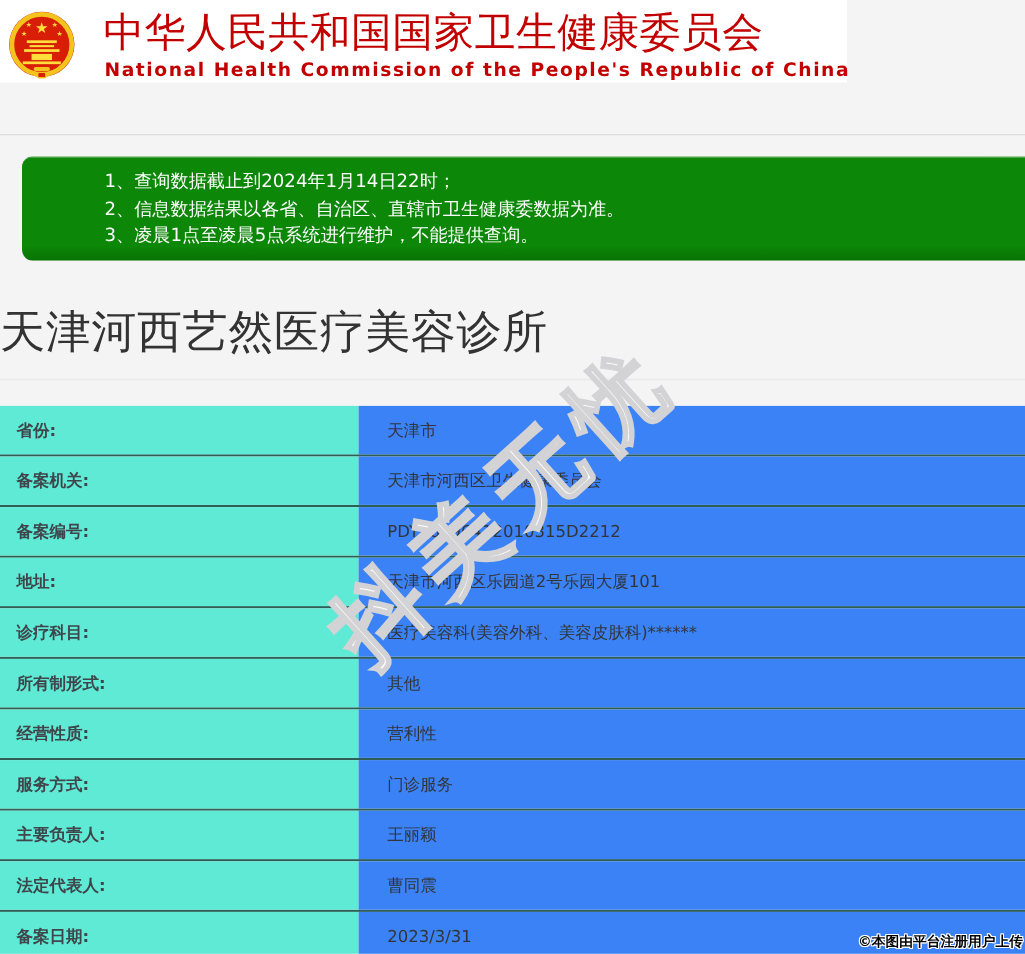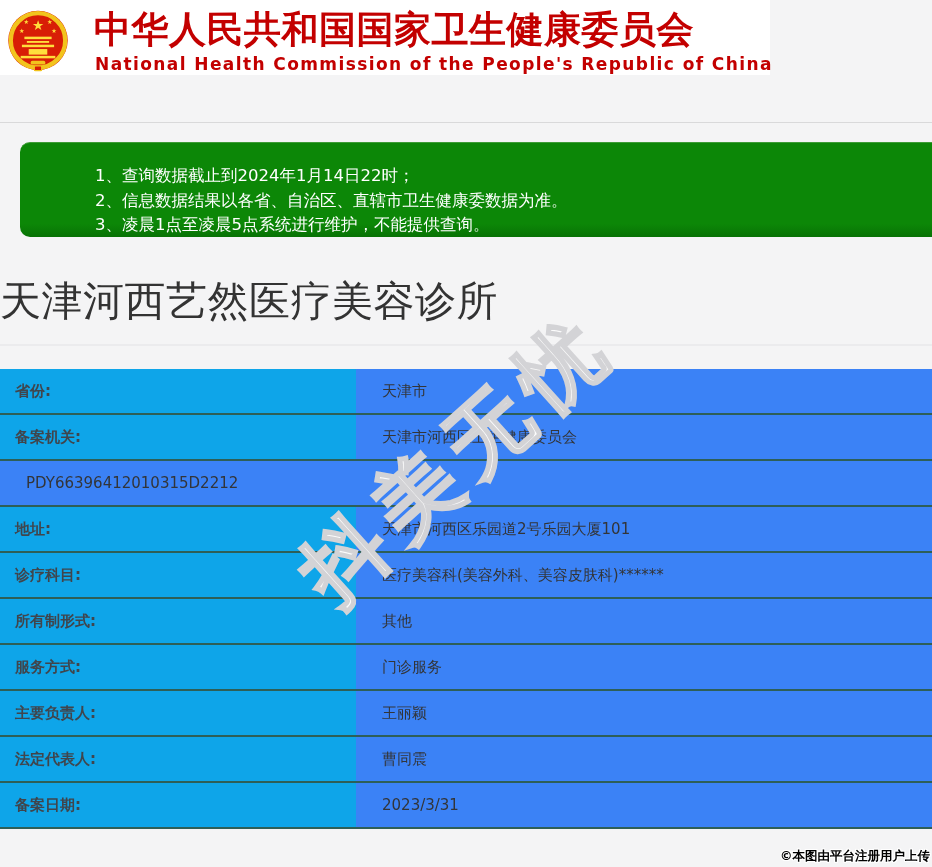--- a/index.html
+++ b/index.html
@@ -11,55 +11,55 @@
     overflow:hidden;
   }
   
   .header {
     position:absolute; left:0; top:0; width:770px; height:75px;
     background:#ffffff;
   }
   .emblem { position:absolute; left:7px; top:2px; width:62px; height:78px; }
   .hdr-cn {
     position:absolute; left:94px; top:5px;
-    font-size:37px; font-weight:bold; color:#c30000;
+    font-size:37px; font-weight:normal; color:#c30000;
     letter-spacing:0.5px; white-space:nowrap;
   }
   .hdr-en {
     position:absolute; left:95px; top:54px;
     font-size:17px; font-weight:bold; color:#c30000;
     letter-spacing:1.4px; white-space:nowrap;
   }
   .divider1 { position:absolute; left:0; top:122px; width:932px; height:1px; background:#d9d9da; }
   .divider2 { position:absolute; left:0; top:344px; width:932px; height:2px; background:#ebebed; }
 
   
   .notice {
     position:absolute; left:20px; top:142px; width:912px; height:95px;
     background:linear-gradient(#0c8707 0%, #0c8707 86%, #087205 100%);
     border-top:1px solid #3d9c36;
     border-radius:10px 0 0 10px;
     color:#ffffff;
     font-size:16.5px; line-height:24.6px;
-    padding:21px 10px 0 75px;
+    padding:10px 10px 0 75px;
   }
   .notice div { white-space:nowrap; }
 
   
   .result-title {
     position:absolute; left:0; top:274px; width:906px;
     font-size:41px; color:#333333; letter-spacing:0.5px;
     white-space:nowrap;
   }
 
   
   .table { position:absolute; left:0; top:369px; width:932px; }
   .row { display:flex; height:46px; border-bottom:2px solid #2e5f57; }
   .cell-label {
-    width:356px; background:#0ea5e9;
+    width:326px; background:#5eead4;
     display:flex; align-items:center;
     padding-left:15px;
     font-size:15px; font-weight:bold; color:#40454c;
   }
   .cell-value {
     flex:1; background:#3b82f6;
     display:flex; align-items:center;
     padding-left:26px;
     font-size:15px; color:#333538;
   }
@@ -126,33 +126,38 @@
 <div class="table">
   <div class="row">
     <div class="cell-label">省份:</div>
     <div class="cell-value">天津市</div>
   </div>
   <div class="row">
     <div class="cell-label">备案机关:</div>
     <div class="cell-value">天津市河西区卫生健康委员会</div>
   </div>
   <div class="row">
+    <div class="cell-label">备案编号:</div>
     <div class="cell-value">PDY66396412010315D2212</div>
   </div>
   <div class="row">
     <div class="cell-label">地址:</div>
     <div class="cell-value">天津市河西区乐园道2号乐园大厦101</div>
   </div>
   <div class="row">
     <div class="cell-label">诊疗科目:</div>
     <div class="cell-value">医疗美容科(美容外科、美容皮肤科)******</div>
   </div>
   <div class="row">
     <div class="cell-label">所有制形式:</div>
     <div class="cell-value">其他</div>
+  </div>
+  <div class="row">
+    <div class="cell-label">经营性质:</div>
+    <div class="cell-value">营利性</div>
   </div>
   <div class="row">
     <div class="cell-label">服务方式:</div>
     <div class="cell-value">门诊服务</div>
   </div>
   <div class="row">
     <div class="cell-label">主要负责人:</div>
     <div class="cell-value">王丽颖</div>
   </div>
   <div class="row">

